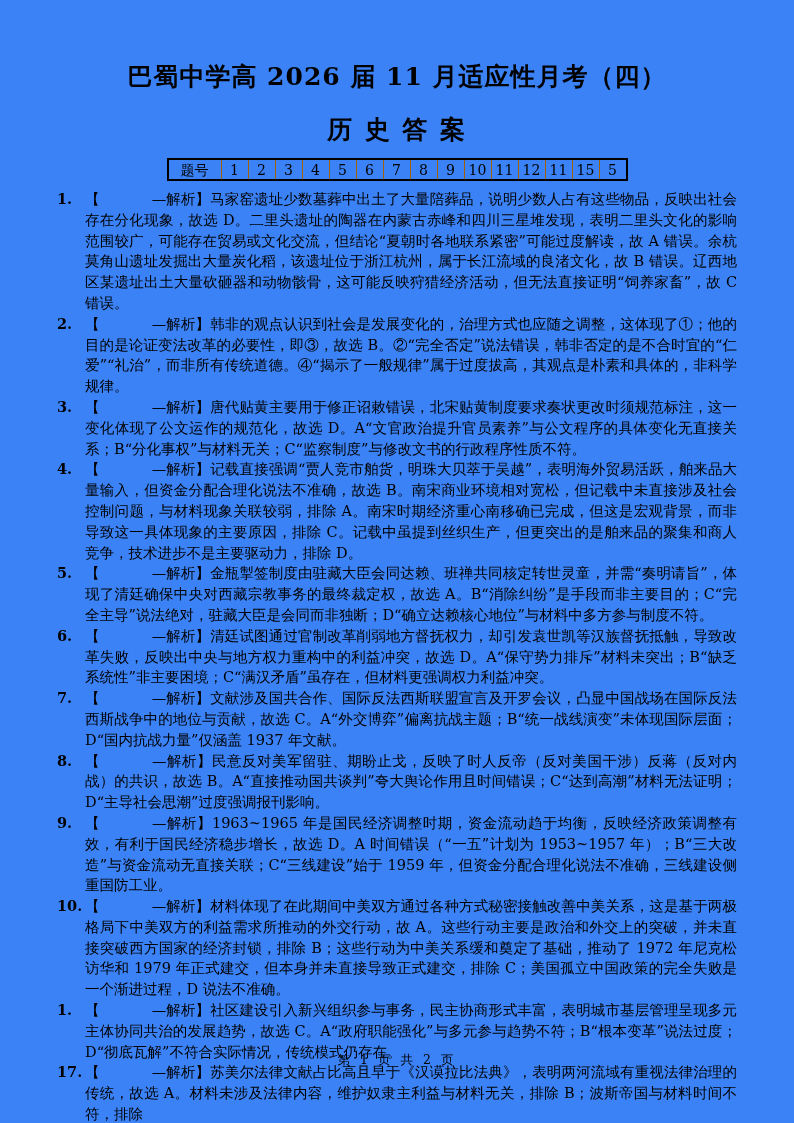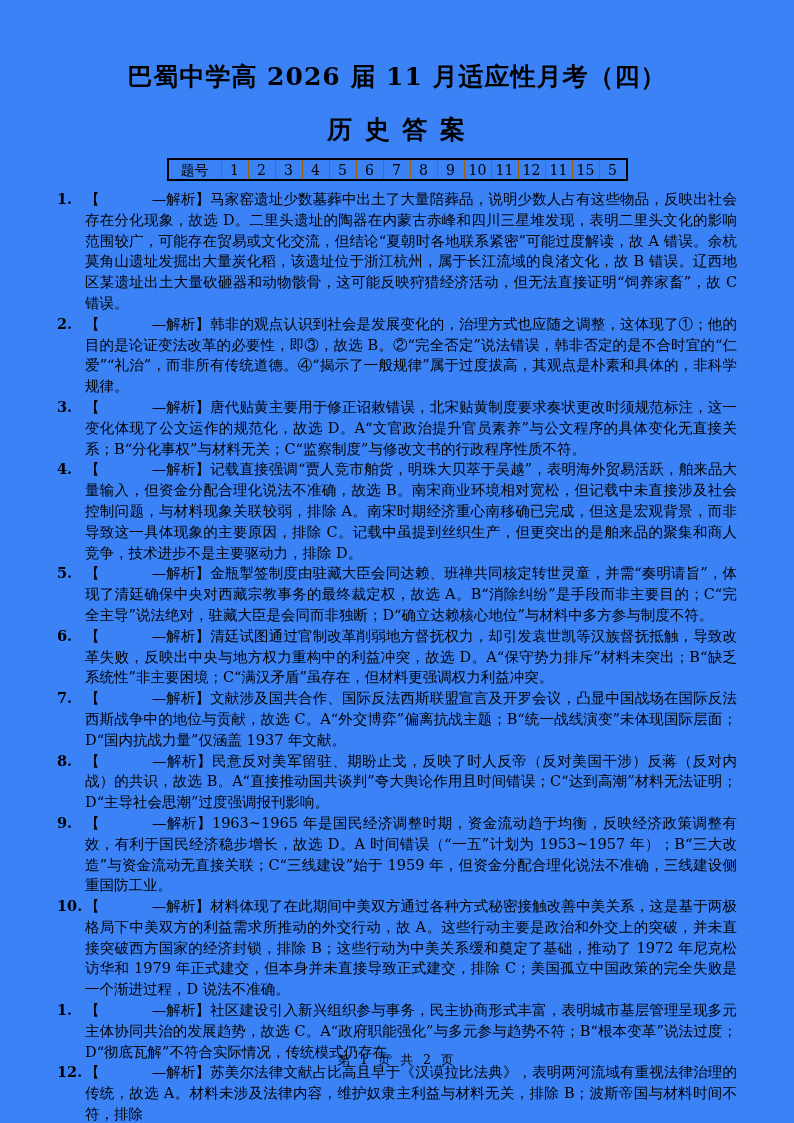--- a/index.html
+++ b/index.html
@@ -142,19 +142,19 @@
     <div class="item">
       <span class="num">9.</span><span>【</span><span class="gap"></span><span>—解析】1963~1965 年是国民经济调整时期，资金流动趋于均衡，反映经济政策调整有效，有利于国民经济稳步增长，故选 D。A 时间错误（“一五”计划为 1953~1957 年）；B“三大改造”与资金流动无直接关联；C“三线建设”始于 1959 年，但资金分配合理化说法不准确，三线建设侧重国防工业。</span>
     </div>
     <div class="item">
       <span class="num">10.</span><span>【</span><span class="gap"></span><span>—解析】材料体现了在此期间中美双方通过各种方式秘密接触改善中美关系，这是基于两极格局下中美双方的利益需求所推动的外交行动，故 A。这些行动主要是政治和外交上的突破，并未直接突破西方国家的经济封锁，排除 B；这些行动为中美关系缓和奠定了基础，推动了 1972 年尼克松访华和 1979 年正式建交，但本身并未直接导致正式建交，排除 C；美国孤立中国政策的完全失败是一个渐进过程，D 说法不准确。</span>
     </div>
     <div class="item">
       <span class="num">1.</span><span>【</span><span class="gap"></span><span>—解析】社区建设引入新兴组织参与事务，民主协商形式丰富，表明城市基层管理呈现多元主体协同共治的发展趋势，故选 C。A“政府职能强化”与多元参与趋势不符；B“根本变革”说法过度；D“彻底瓦解”不符合实际情况，传统模式仍存在。</span>
     </div>
     <div class="item">
-      <span class="num">12.</span><span>【</span><span class="gap"></span><span>—解析】苏美尔法律文献占比高且早于《汉谟拉比法典》，表明两河流域有重视法律治理的传统，故选 A。材料未涉及法律内容，维护奴隶主利益与材料无关，排除 B；波斯帝国与材料时间不符，排除</span>
+      <span class="num">17.</span><span>【</span><span class="gap"></span><span>—解析】苏美尔法律文献占比高且早于《汉谟拉比法典》，表明两河流域有重视法律治理的传统，故选 A。材料未涉及法律内容，维护奴隶主利益与材料无关，排除 B；波斯帝国与材料时间不符，排除</span>
     </div>
   </div>
 
   <div class="page-footer">第 1 页 共 2 页</div>
 
 </div>
 
 </body></html>

